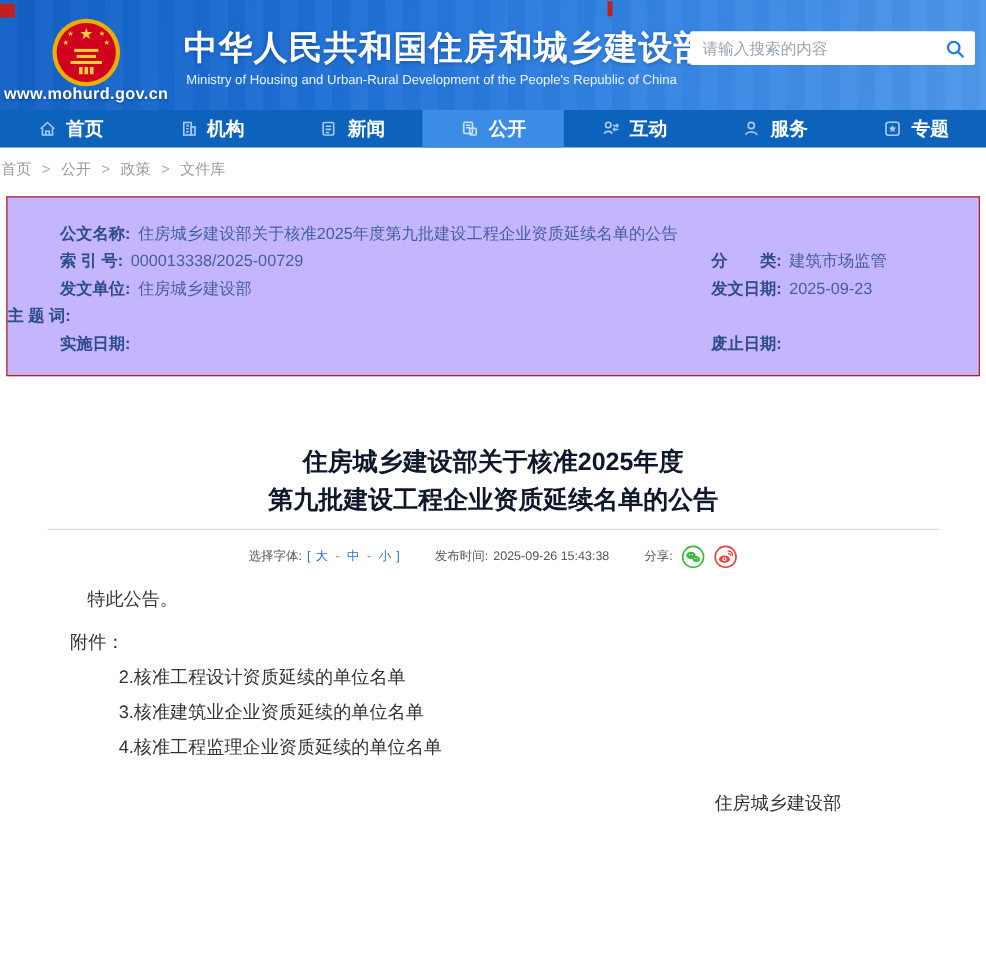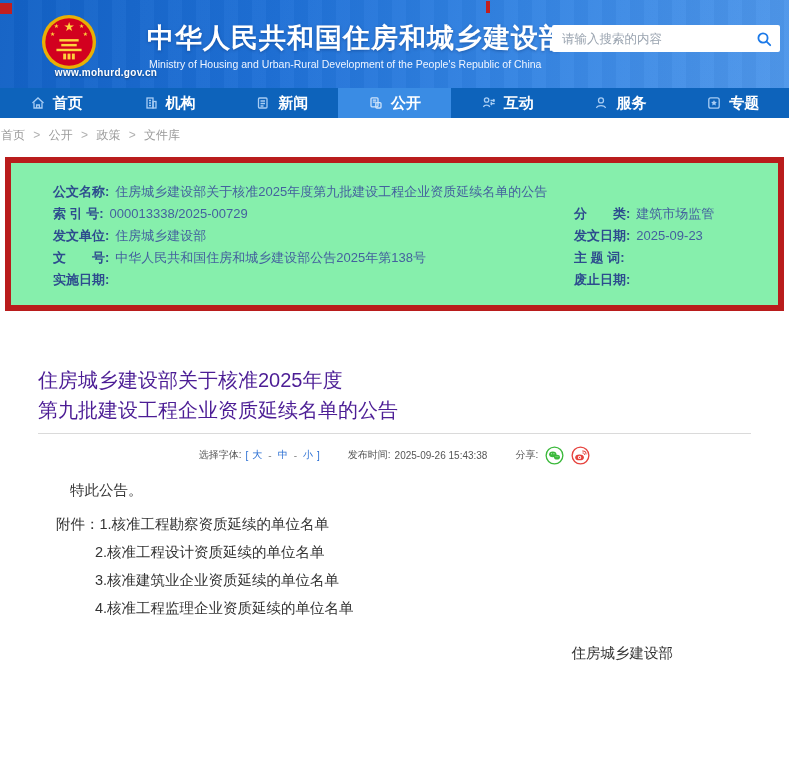--- a/index.html
+++ b/index.html
@@ -8,52 +8,52 @@
   .header{position:relative;height:88px;
     background:linear-gradient(100deg,#1261c5 0%,#1f70d6 35%,#3484e2 65%,#4f97ea 100%);}
   .header-texture{position:absolute;inset:0;
     background:repeating-linear-gradient(90deg,rgba(255,255,255,.05) 0 14px,rgba(0,0,0,.04) 14px 28px);
     opacity:.5;pointer-events:none;}
   .decor-flag{position:absolute;background:#c21f1f;}
   .decor-flag.left{left:0;top:3px;width:12px;height:11px;}
   .decor-flag.right{left:486px;top:1px;width:4px;height:12px;}
   .emblem{position:absolute;left:36px;top:13px;width:66px;height:58px;}
   .site-url{position:absolute;left:1px;top:67px;width:136px;text-align:center;color:#fff;
-    font-size:10px;font-weight:bold;letter-spacing:.3px;text-shadow:0 1px 2px rgba(0,0,0,.4);padding-left:37px;}
+    font-size:13px;font-weight:bold;letter-spacing:.3px;text-shadow:0 1px 2px rgba(0,0,0,.4);}
   .header-title{position:absolute;left:147px;top:20px;color:#fff;font-size:27px;font-weight:bold;
     letter-spacing:1px;text-shadow:0 1px 3px rgba(0,30,80,.35);white-space:nowrap;}
   .header-subtitle{position:absolute;left:149px;top:58px;color:#eef4ff;font-size:10.5px;white-space:nowrap;}
   .search{position:absolute;right:9px;top:25px;width:228px;height:27px;background:#fff;border-radius:2px;
     display:flex;align-items:center;padding:0 8px;box-sizing:border-box;}
   .search input{flex:1;border:none;outline:none;font-size:12.5px;color:#333;background:transparent;
     font-family:inherit;}
   .search input::placeholder{color:#9aa4b0;}
   .search-btn{border:none;background:none;padding:0;cursor:pointer;display:flex;align-items:center;}
   
   .nav{display:flex;height:30px;background:#0d63bb;}
   .nav-item{flex:1;display:flex;align-items:center;justify-content:center;gap:7px;color:#fff;
     font-size:15px;font-weight:bold;cursor:pointer;}
   .nav-item.active{background:#3a8ce4;}
   .nav-item svg{display:block;}
   
   .breadcrumb{padding:9px 10px 6px 1px;font-size:12px;color:#9a9a9a;}
   .breadcrumb .sep{margin:0 5px;color:#b0b0b0;}
   .breadcrumb .crumb{cursor:pointer;}
   
-  .meta-panel{margin:7px 5px 0;background:#86efac;border:6px solid #b91c1c;
+  .meta-panel{margin:7px 5px 0;background:#c4b5fd;border:1px solid #b91c1c;
     padding:18px 0 14px;box-sizing:border-box;}
   .meta-row{display:flex;line-height:22px;font-size:13px;}
   .meta-cell{display:flex;}
   .meta-cell.left{width:563px;padding-left:42px;box-sizing:border-box;}
   .meta-cell.right{flex:1;}
   .meta-label{font-weight:bold;color:#2d4c8e;white-space:pre;margin-right:6px;}
   .meta-value{color:#44619e;}
   
   .article{padding:0 38px;color:#333;}
-  .doc-title{margin-top:54px;font-size:20px;font-weight:normal;color:#4c1d95;line-height:30px;}
+  .doc-title{margin-top:54px;text-align:center;font-size:20px;font-weight:bold;color:#0f172a;line-height:30px;}
   .divider{border-top:1px solid #dadada;margin-top:8px;}
   .info-row{display:flex;justify-content:center;align-items:center;margin-top:10px;font-size:10px;color:#555;
     height:22px;}
   .info-row .grp{display:flex;align-items:center;gap:4px;margin:0 14px;}
   .font-link{color:#2a6fd3;cursor:pointer;}
   .font-dash{color:#888;margin:0 2px;}
   .bracket{color:#2a6fd3;}
   .share-icon{display:flex;align-items:center;cursor:pointer;margin-left:3px;}
   .body-text{margin-top:36px;font-size:14.5px;line-height:28px;text-align:justify;text-indent:2.2em;}
   .closing{margin-top:10px;font-size:14.5px;line-height:28px;text-indent:2.2em;}
@@ -192,24 +192,20 @@
     <div class="meta-cell left">
       <span class="meta-label">发文单位:</span>
       <span class="meta-value">住房城乡建设部</span>
     </div>
     <div class="meta-cell right">
       <span class="meta-label">发文日期:</span>
       <span class="meta-value">2025-09-23</span>
     </div>
   </div>
   <div class="meta-row">
-    <div class="meta-cell left">
-      <span class="meta-label">文　　号:</span>
-      <span class="meta-value">中华人民共和国住房和城乡建设部公告2025年第138号</span>
-    </div>
     <div class="meta-cell right">
       <span class="meta-label">主 题 词:</span>
       <span class="meta-value"></span>
     </div>
   </div>
   <div class="meta-row">
     <div class="meta-cell left">
       <span class="meta-label">实施日期:</span>
       <span class="meta-value"></span>
     </div>
@@ -267,21 +263,20 @@
         </svg>
       </span>
     </div>
   </div>
 
   <div class="closing">特此公告。</div>
 
   <div class="attachments">
     <div class="attach-row">
       <span class="attach-label">附件：</span>
-      <span class="attach-item">1.核准工程勘察资质延续的单位名单</span>
     </div>
     <div class="attach-row indent">
       <span class="attach-item">2.核准工程设计资质延续的单位名单</span>
     </div>
     <div class="attach-row indent">
       <span class="attach-item">3.核准建筑业企业资质延续的单位名单</span>
     </div>
     <div class="attach-row indent">
       <span class="attach-item">4.核准工程监理企业资质延续的单位名单</span>
     </div>

